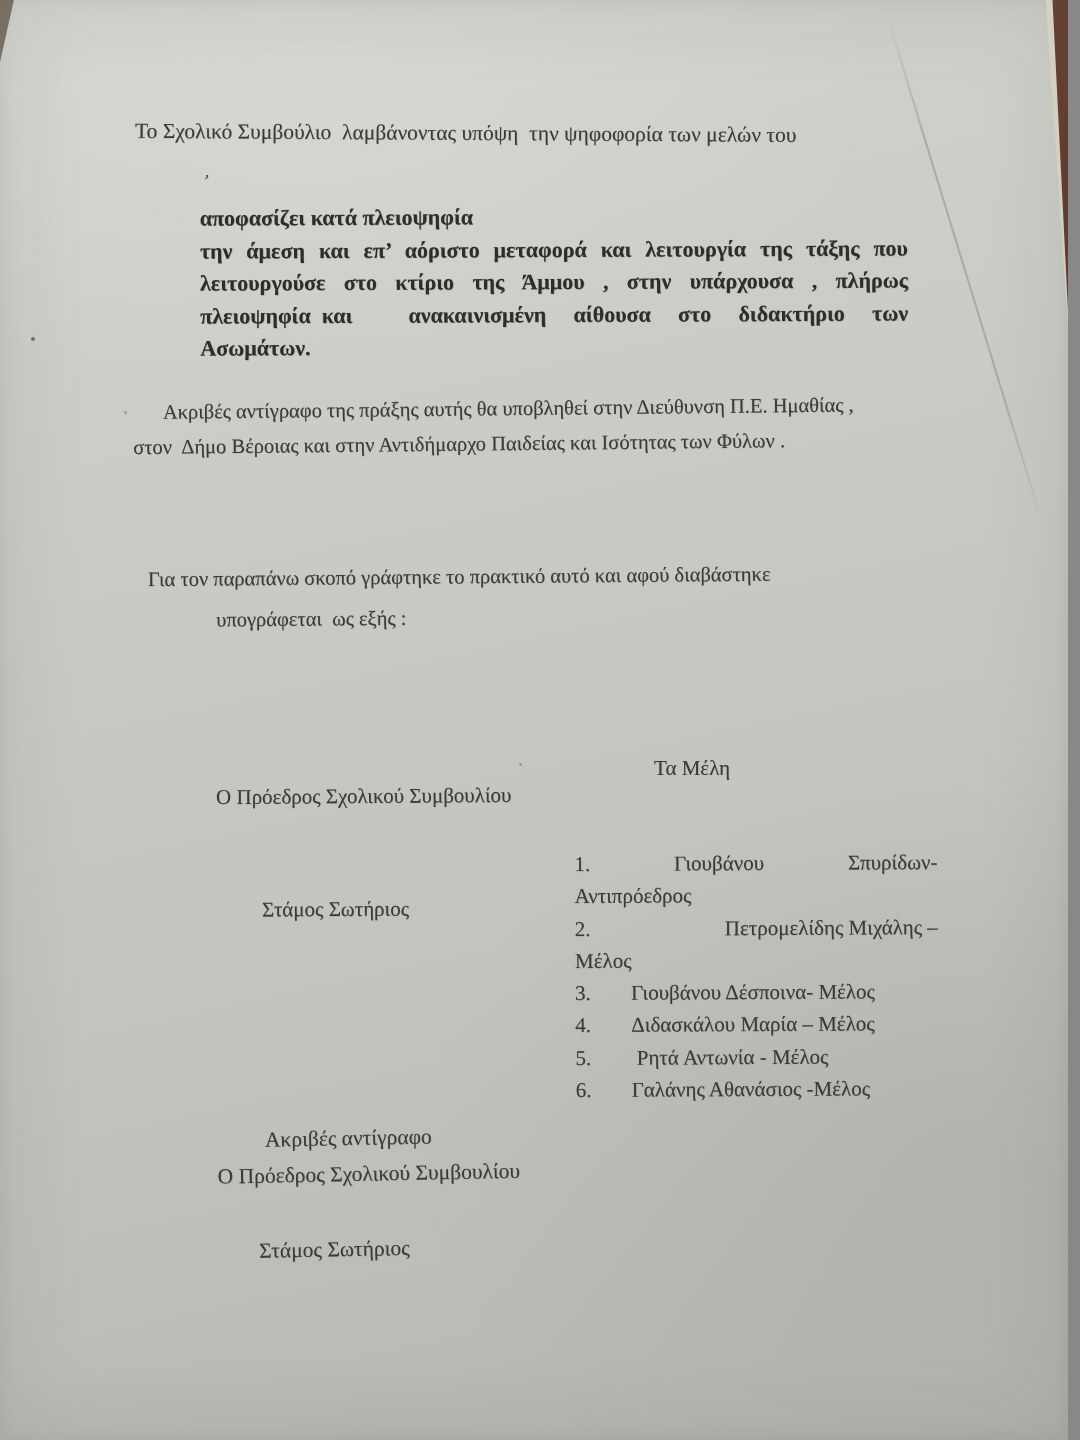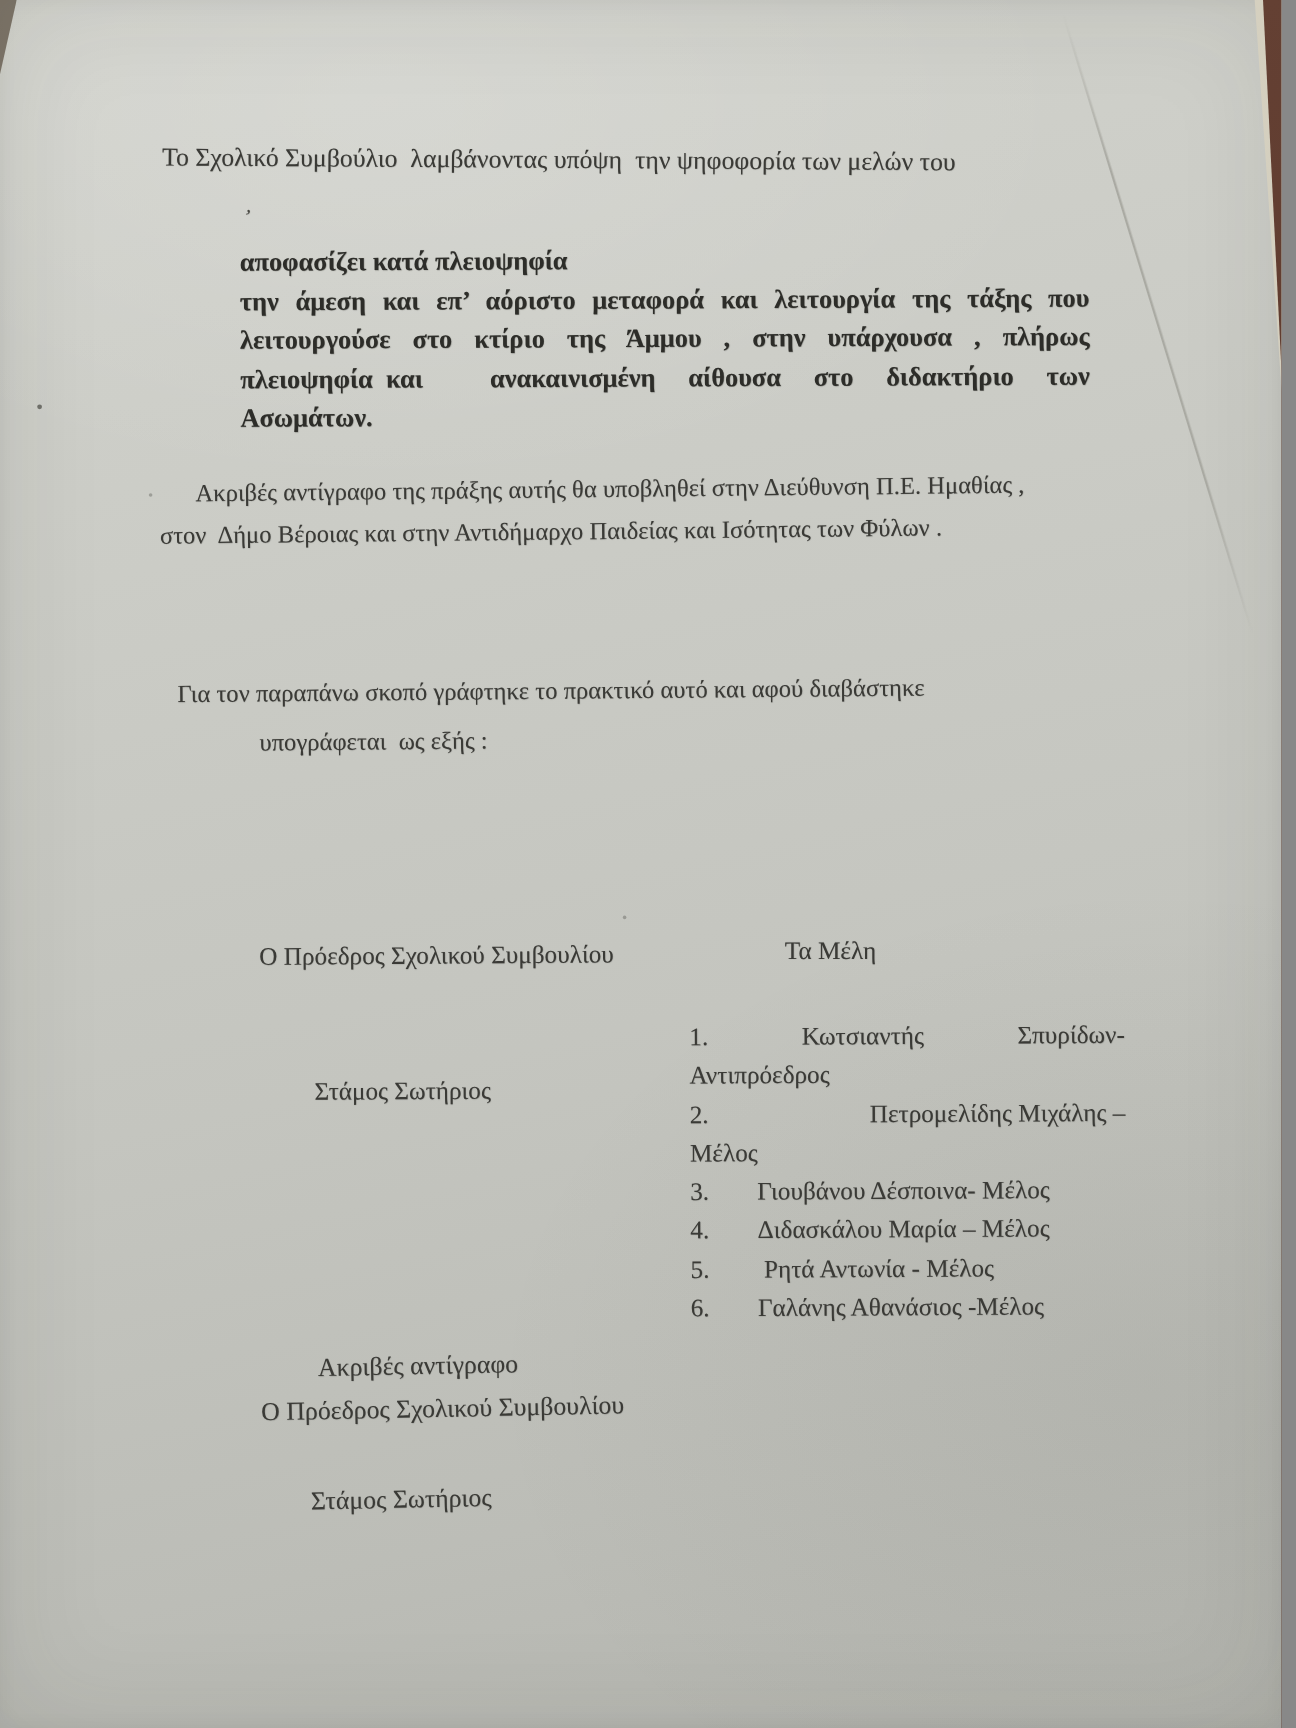--- a/index.html
+++ b/index.html
@@ -66,21 +66,21 @@
     color:#2d2d29;transform:rotate(-0.25deg);
     text-shadow:0.4px 0.4px 0.7px rgba(45,45,41,0.45);
   }
   .split{display:flex;}
   .split .right{flex:1;margin-left:56px;text-align:justify;text-align-last:justify;}
   .distribution{left:133px;top:391px;width:772px;font-size:20.5px;line-height:35px;transform:rotate(-0.6deg);}
   .indent30{padding-left:30px;}
   .closing{left:148px;top:556px;width:700px;font-size:20.5px;line-height:41px;transform:rotate(-0.5deg);}
   .indent68{padding-left:68px;}
   .president-title{left:216px;top:784px;font-size:21px;transform:rotate(-0.4deg);}
-  .members-title{left:654px;top:780px;font-size:21px;}
+  .members-title{left:654px;top:756px;font-size:21px;}
   .president-name{left:262px;top:897px;font-size:21px;transform:rotate(-0.3deg);}
   .members{left:575px;top:847px;width:363px;font-size:21px;line-height:32.3px;transform:rotate(-0.3deg);}
   .mline{min-height:32.3px;}
   .spread{display:flex;justify-content:space-between;}
   .numrow{display:flex;}
   .numrow .num{width:56px;flex:0 0 auto;}
   .certification{left:218px;top:1124px;width:480px;font-size:21.5px;transform:rotate(-1.1deg);}
   .cert-line1{padding-left:48px;}
   .cert-line2{margin-top:11px;}
   .cert-line3{margin-top:50px;padding-left:40px;}
@@ -129,21 +129,21 @@
 
   <div class="block members-title">Τα Μέλη</div>
 
   <div class="block president-name">Στάμος Σωτήριος</div>
 
   <div class="block members">
 
     <div class="member">
       <div class="mline spread">
         <span>1.</span>
-        <span>Κωτσιαντής</span>
+        <span>Γιουβάνου</span>
         <span>Σπυρίδων-</span>
       </div>
       <div class="mline">Αντιπρόεδρος</div>
     </div>
 
     <div class="member">
       <div class="mline spread">
         <span>2.</span>
         <span>Πετρομελίδης Μιχάλης –</span>
       </div>

